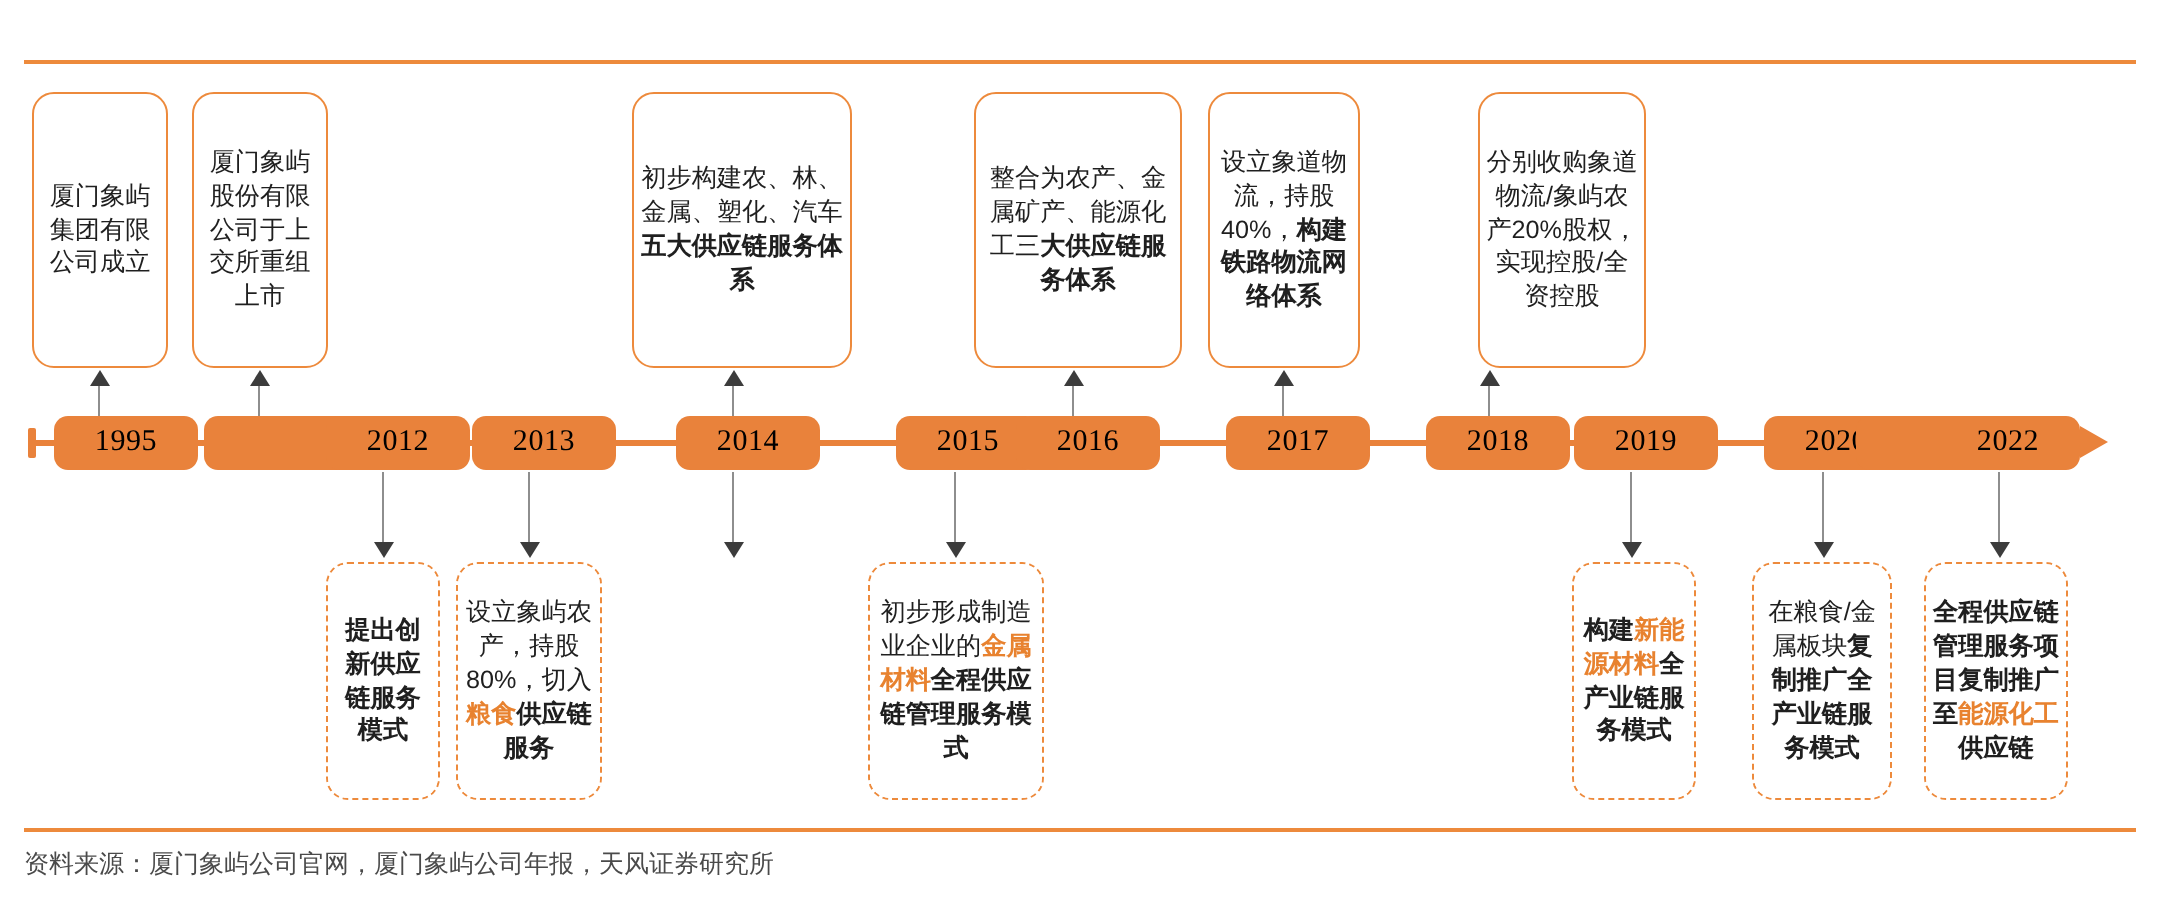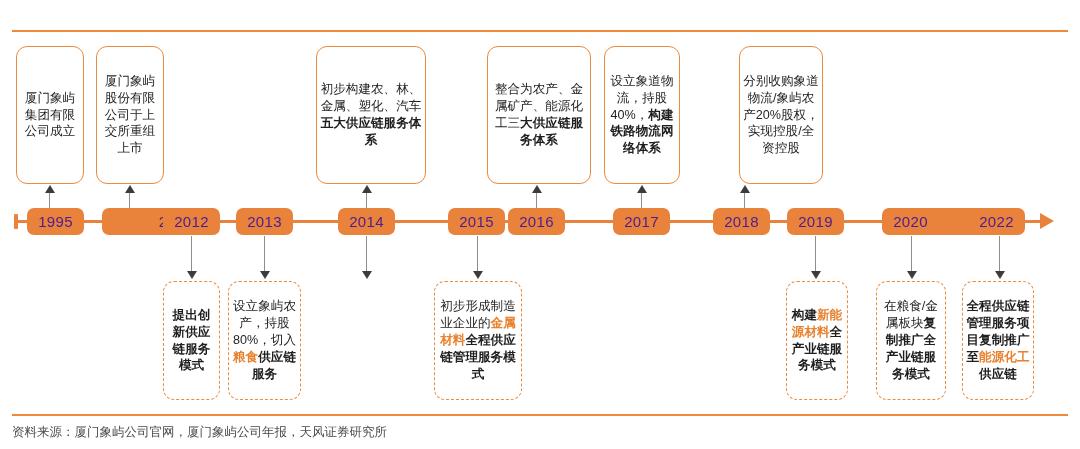--- a/index.html
+++ b/index.html
@@ -40,25 +40,26 @@
   .axis-cap{
     position:absolute;left:14px;top:214px;width:4px;height:15px;
     background:#E9823B;border-radius:1px;
   }
   .axis-arrow{
     position:absolute;left:1040px;top:213px;width:0;height:0;
     border-top:8px solid transparent;border-bottom:8px solid transparent;
     border-left:14px solid #E9823B;
   }
   .year{
-    position:absolute;top:208px;height:27px;width:57px;
+    position:absolute;top:208px;height:27px;width:72px;
     background:#E9823B;border-radius:7px;
-    color:#4c1d95;font-size:15px;
+    color:#000000;font-size:15px;
     display:flex;align-items:center;justify-content:center;
     letter-spacing:.3px;
+    font-family:Liberation Serif, serif;
   }
 
   
   .stem{position:absolute;width:1.4px;background:#8e8e8e;}
   .stem-head-up{
     position:absolute;width:0;height:0;
     border-left:5px solid transparent;border-right:5px solid transparent;
     border-bottom:8px solid #3c3c3c;
   }
   .stem-head-down{

